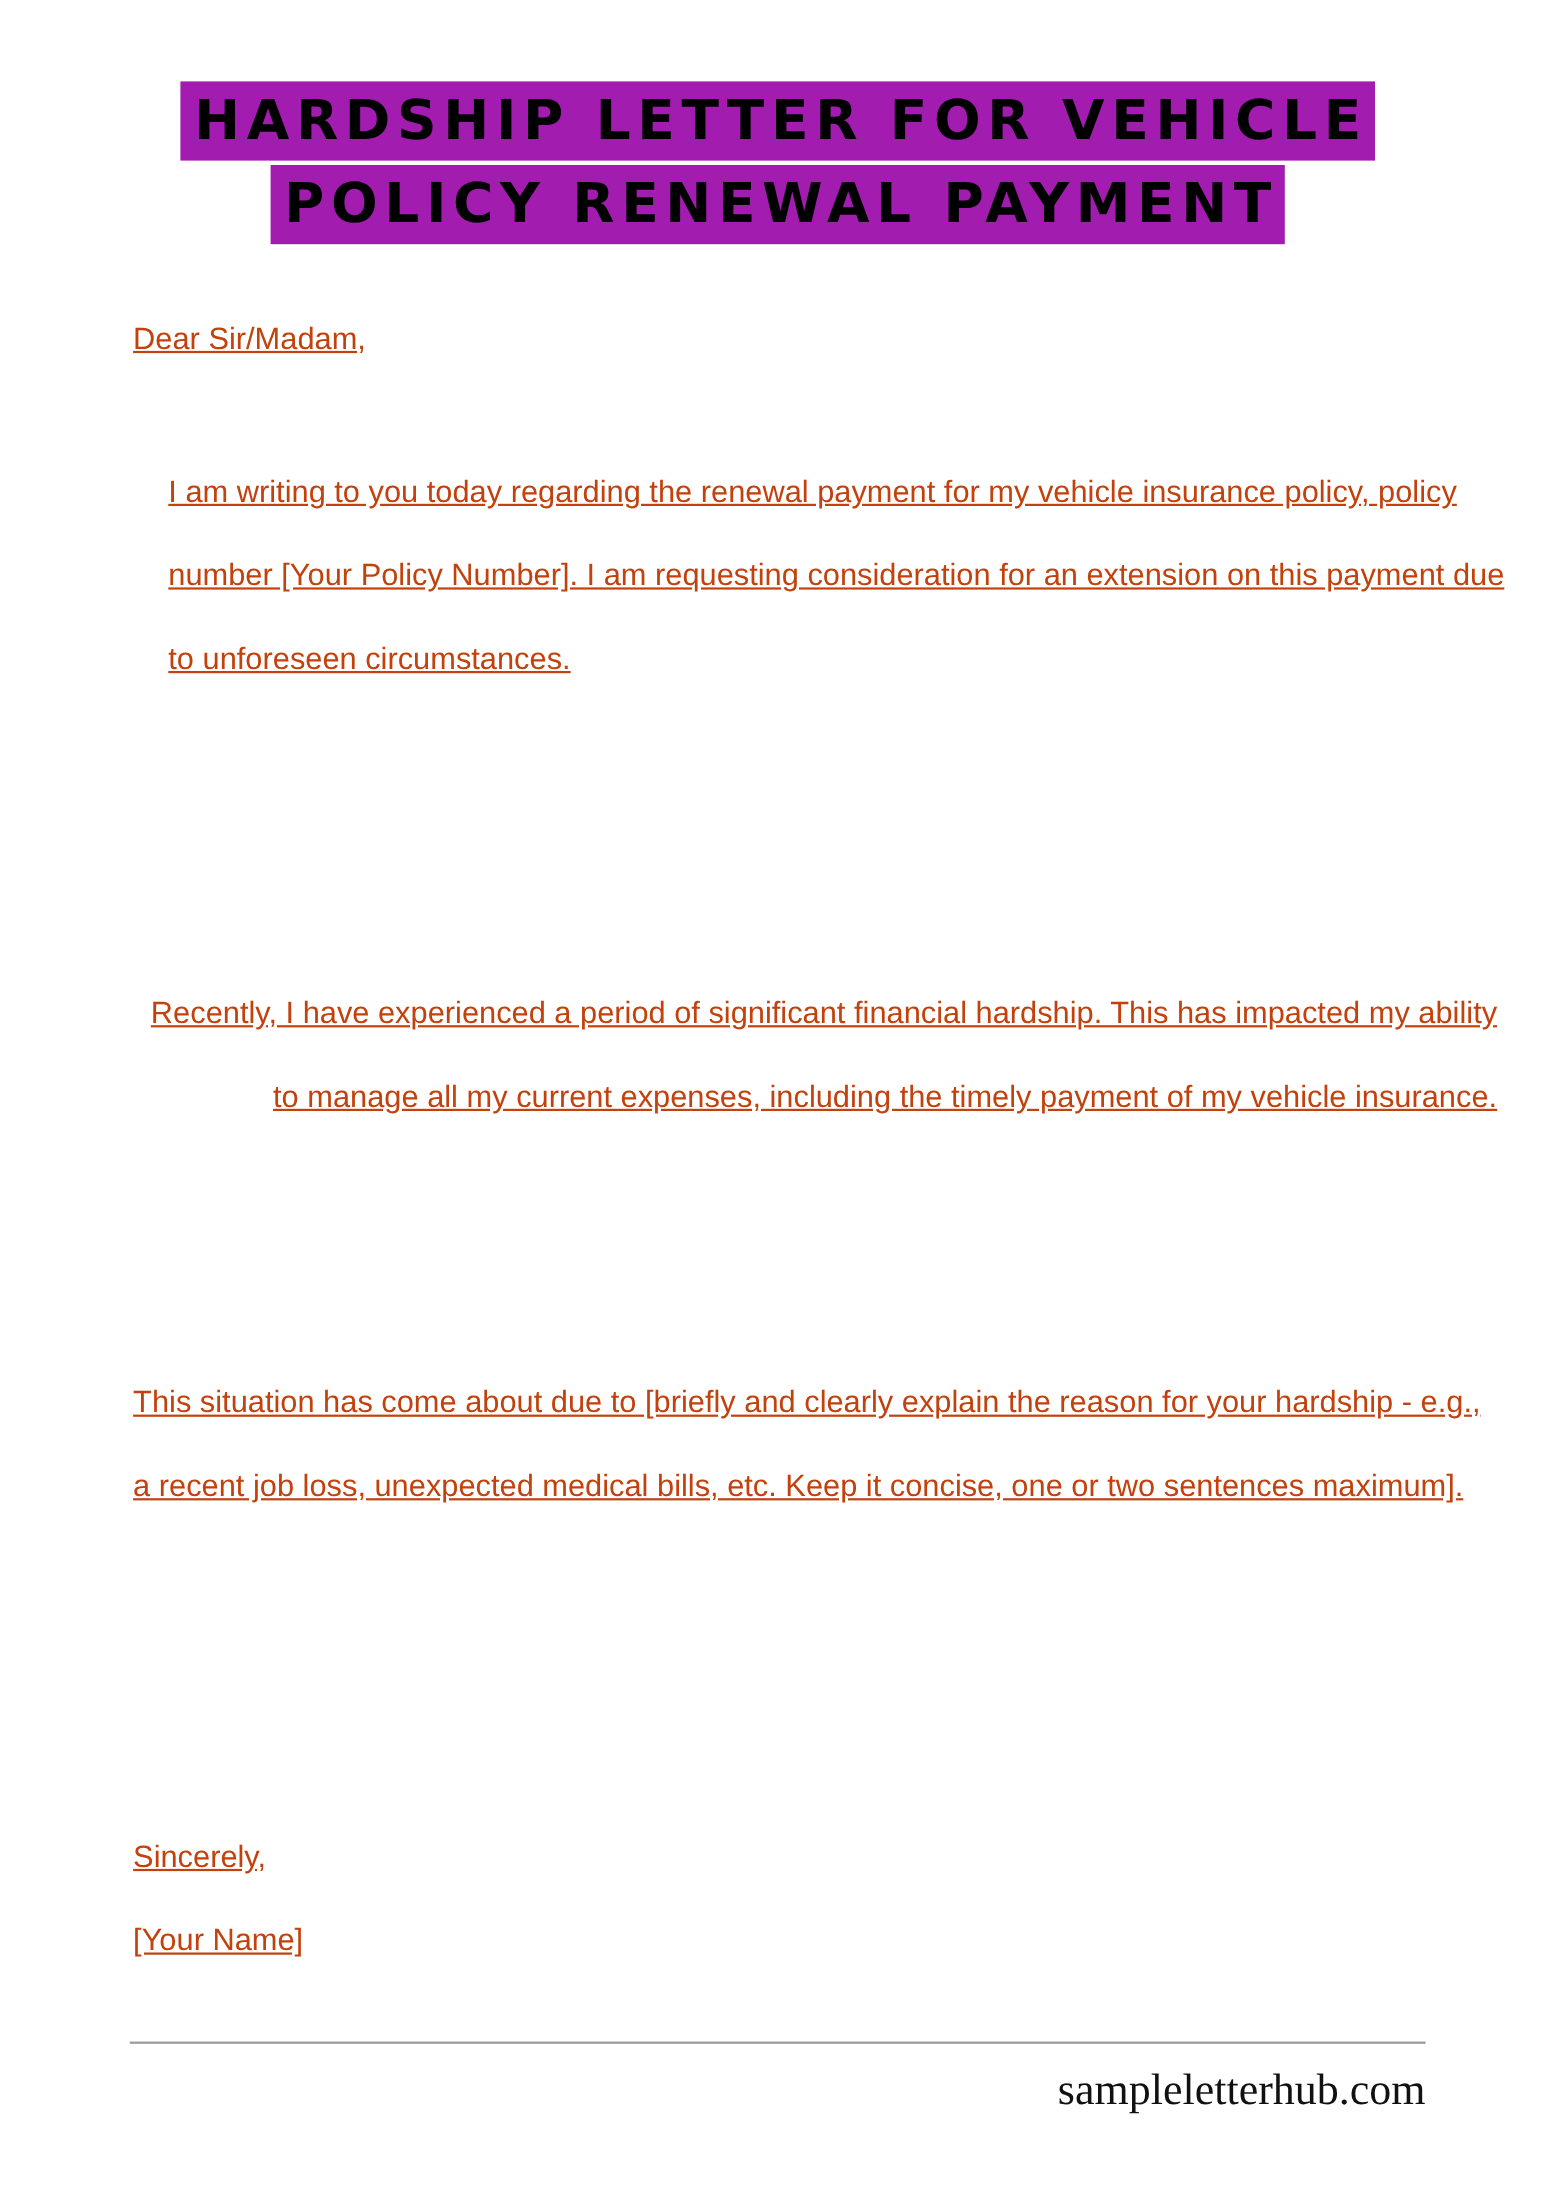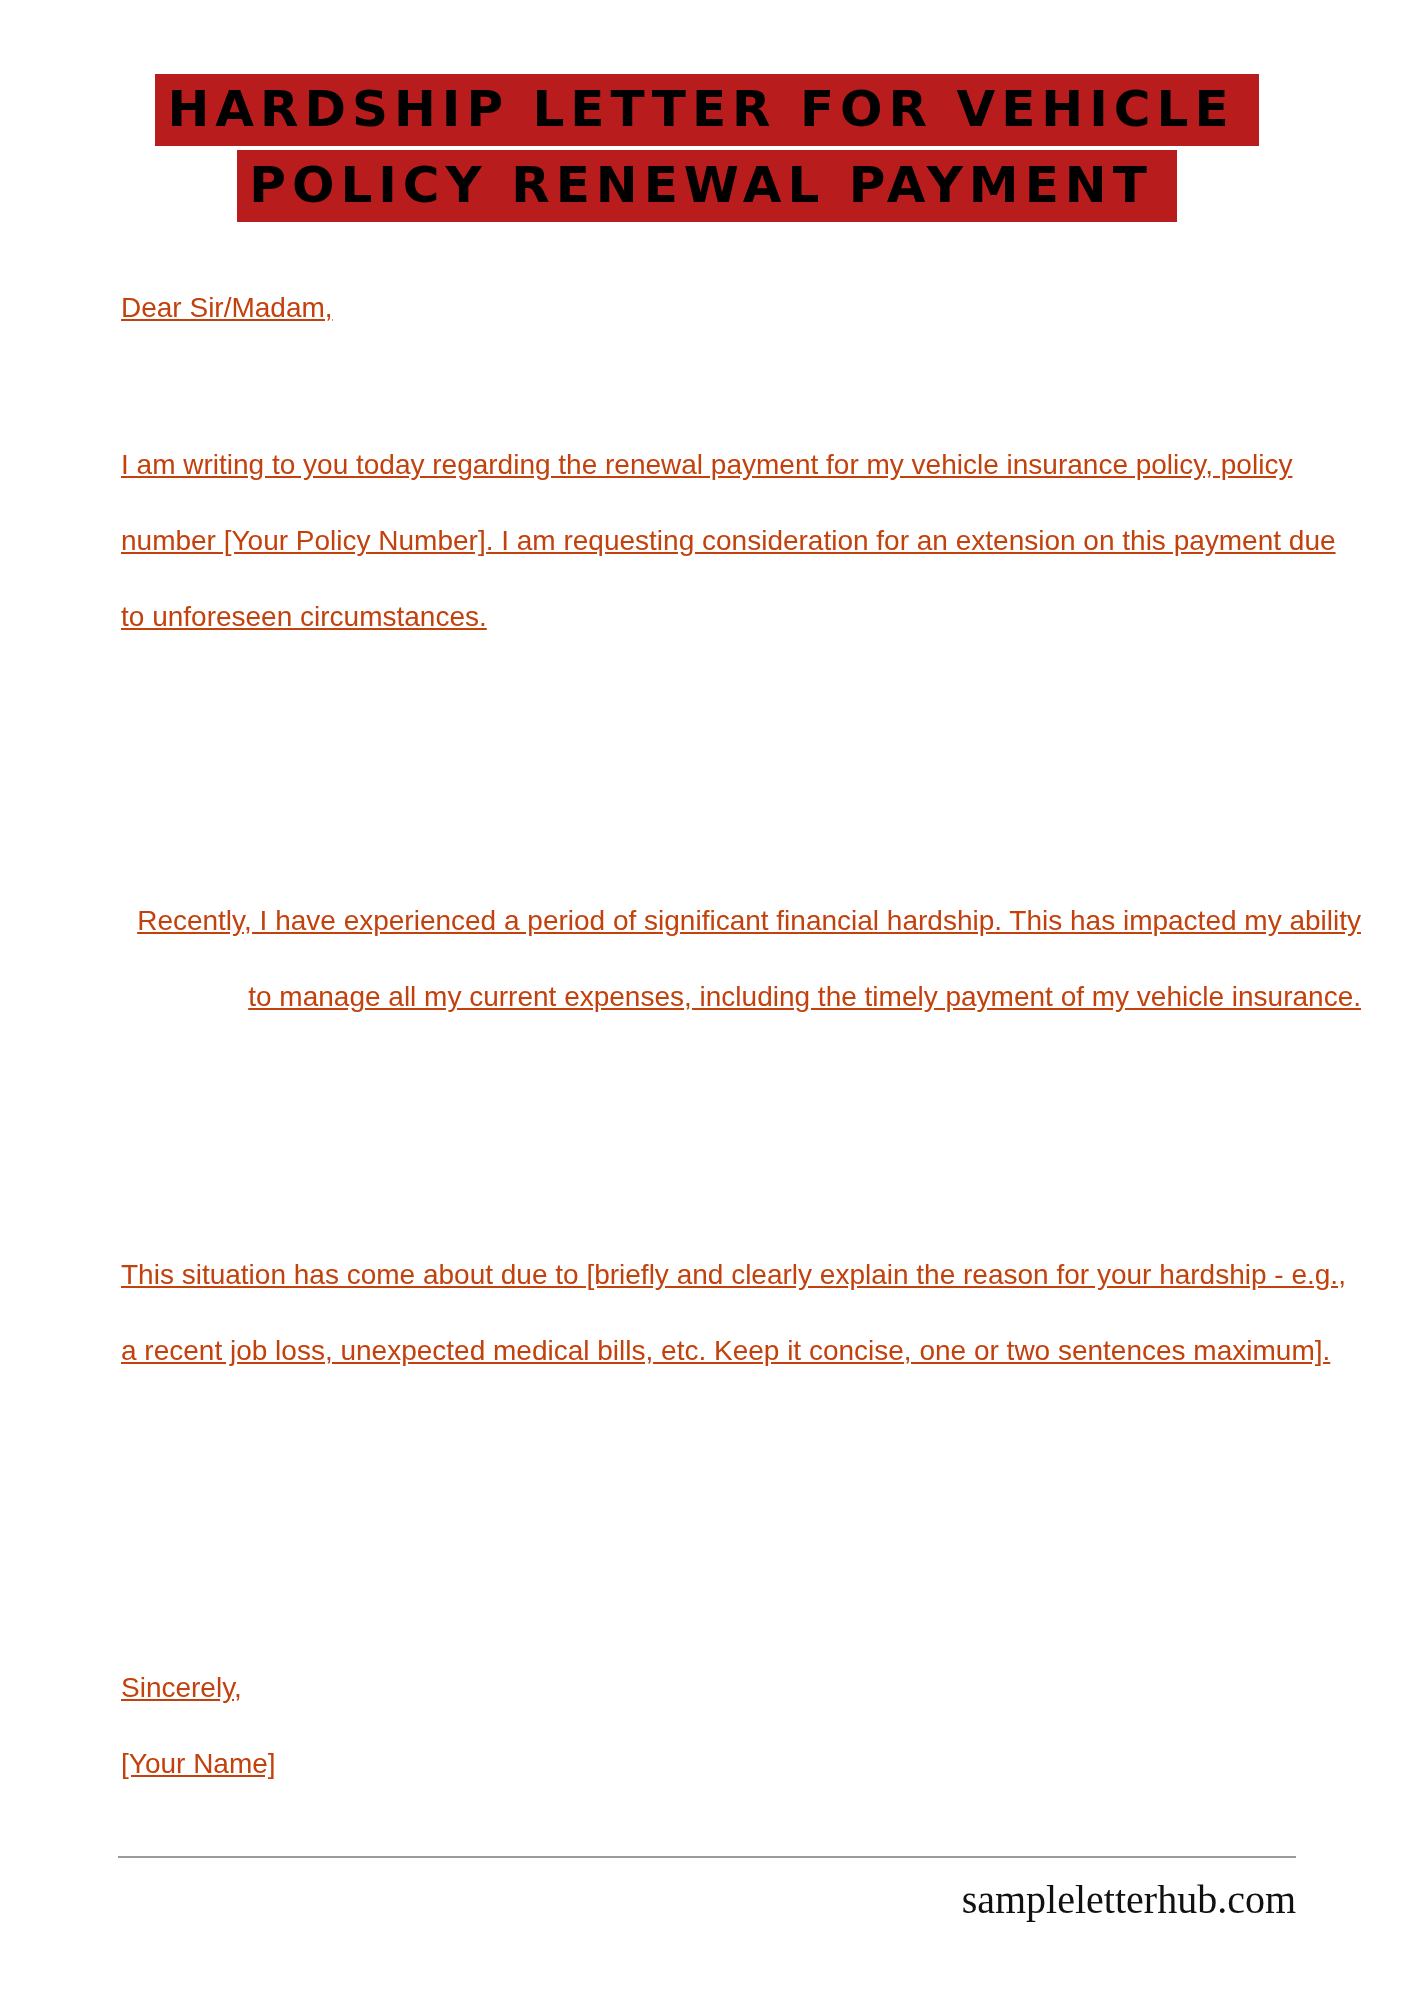--- a/index.html
+++ b/index.html
@@ -17,28 +17,28 @@
     }
     .title-wrap {
       position: absolute;
       left: 0;
       top: 74px;
       width: 1414px;
       text-align: center;
     }
     .title-line {
       display: inline-block;
-      background: #b91c1c;
+      background: #a21caf;
       font-family: "DejaVu Sans", sans-serif;
       font-weight: bold;
       font-size: 50px;
       letter-spacing: 6px;
       line-height: 70px;
       height: 72px;
-      padding: 0 24px 0 12px;
+      padding: 0 6px 0 12px;
       color: #000000;
       white-space: nowrap;
     }
     .title-line.l1 { margin-top: 0; }
     .title-line.l2 { margin-top: 0; display: inline-block; }
     .title-row { display: block; height: 72px; }
     .title-row.r2 { margin-top: 4px; }
 
     .body-text {
       position: absolute;
@@ -46,21 +46,21 @@
       width: 1240px;
       font-family: "Liberation Sans", sans-serif;
       font-size: 28px;
       line-height: 76px;
       color: #c2410c;
       margin: 0;
       text-decoration: underline;
     }
     .para { margin: 0; }
     .greeting { top: 270px; }
-    .p1 { top: 427px; }
+    .p1 { top: 409px; margin-left: 32px; }
     .p2 { top: 883px; text-align: right; }
     .p3 { top: 1237px; }
     .closing { top: 1650px; }
 
     .divider {
       position: absolute;
       left: 118px;
       top: 1856px;
       width: 1178px;
       height: 2px;

